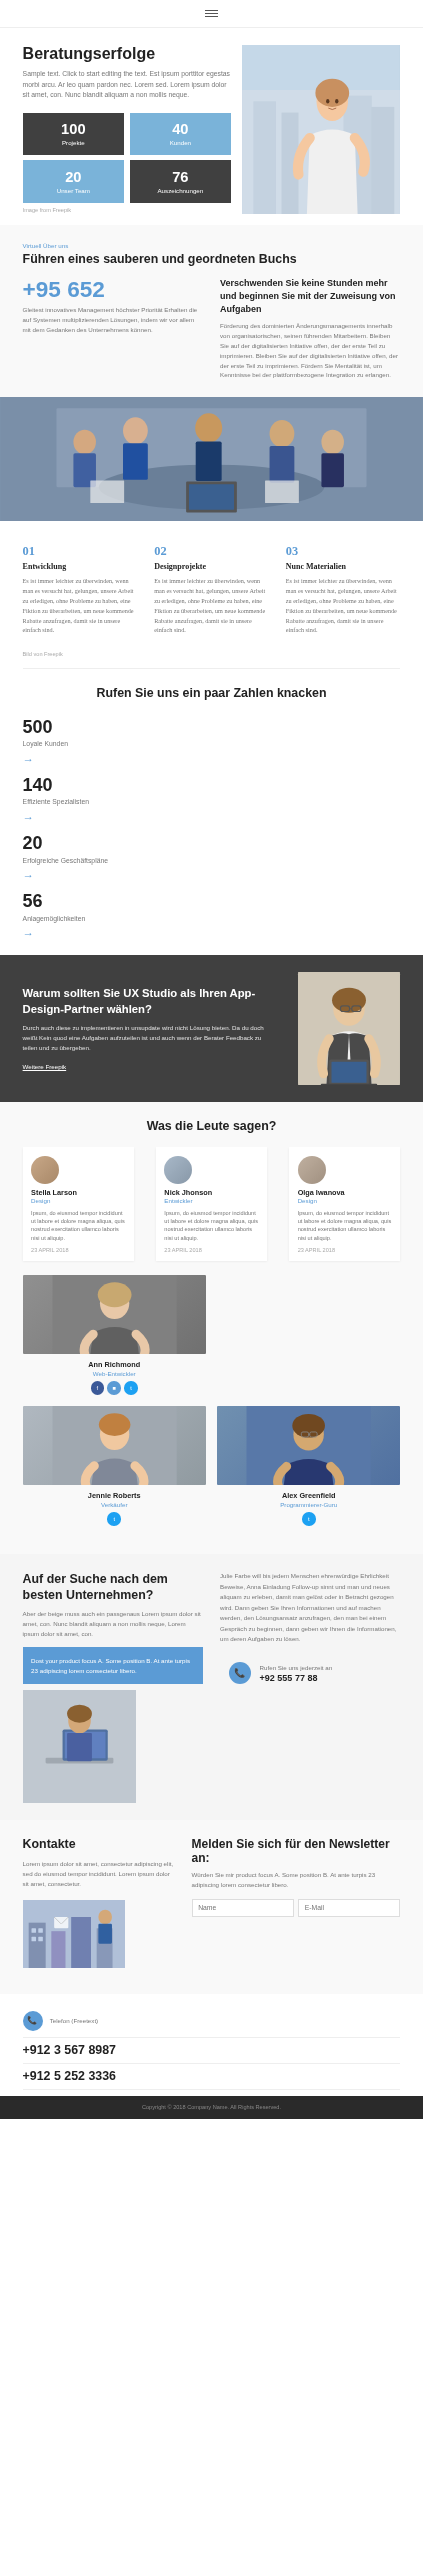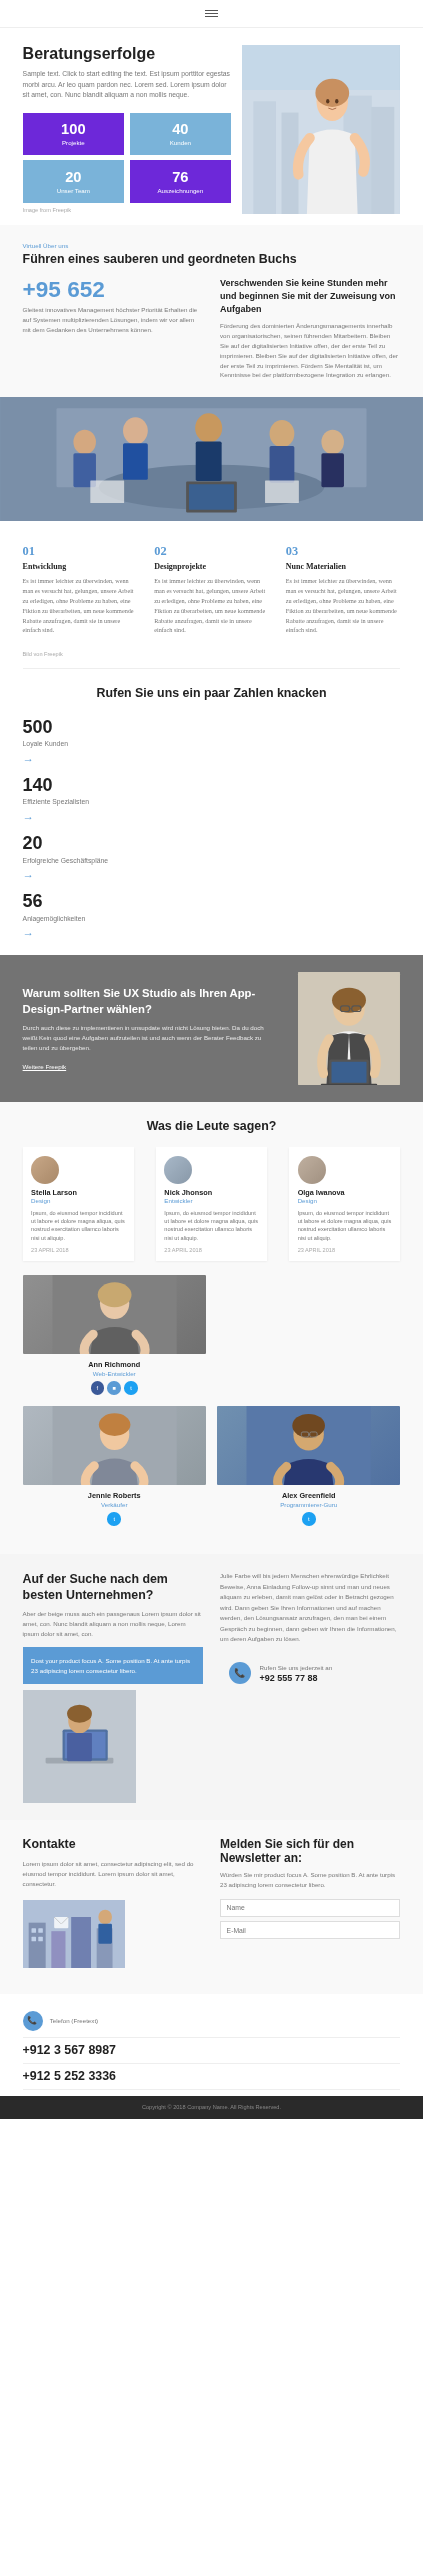--- a/index.html
+++ b/index.html
@@ -11,21 +11,21 @@
     
     .hero { display: flex; padding: 17px 22.6px 11.3px; gap: 11.3px; justify-content: flex-end; }
     .hero-left { flex: 1; }
     .hero-title { font-size: 16px; font-weight: 700; color: #222; margin-bottom: 5.6px; }
     .hero-text { font-size: 6.8px; color: #777; line-height: 1.6; margin-bottom: 11.3px; }
     .hero-image { width: 158px; height: 169px; background: #b0c4d8; display: flex; align-items: flex-end; overflow: hidden; }
     .hero-image-placeholder { width: 100%; height: 100%; background: linear-gradient(135deg, #c5d8e8 0%, #a0b8cc 100%); position: relative; }
 
     
     .stats-grid { display: grid; grid-template-columns: 1fr 1fr; gap: 5.6px; margin-top: 5.6px; }
-    .stat-box { background: #6d28d9; color: #fff; padding: 8.5px; text-align: center; }
+    .stat-box { background: #404040; color: #fff; padding: 8.5px; text-align: center; }
     .stat-box.light { background: #7ab3d9; }
     .stat-number { font-size: 14.7px; font-weight: 700; }
     .stat-label { font-size: 6.2px; margin-top: 2.3px; }
 
     
     .about { padding: 17px 22.6px; background: #f9f9f9; }
     .about-title { font-size: 12.4px; font-weight: 700; margin-bottom: 11.3px; color: #222; }
     .about-content { display: flex; gap: 17px; }
     .about-left { flex: 1; }
     .big-number { font-size: 22.6px; font-weight: 700; color: #5b9bd5; margin-bottom: 2px; }
@@ -46,21 +46,21 @@
     
     .numbers { padding: 17px 22.6px; }
     .numbers-title { font-size: 12.4px; font-weight: 700; text-align: center; color: #222; margin-bottom: 17px; }
     .numbers-grid { display: grid; grid-template-columns: 1fr; gap: 11.3px; }
     .number-item { }
     .number-big { font-size: 18px; font-weight: 700; color: #222; margin-bottom: 2.3px; }
     .number-label { font-size: 6.8px; color: #777; margin-bottom: 4.5px; }
     .number-arrow { font-size: 11.3px; color: #5b9bd5; }
 
     
-    .banner { background: #737373; display: flex; align-items: center; padding: 17px 22.6px; gap: 34px; }
+    .banner { background: #404040; display: flex; align-items: center; padding: 17px 22.6px; gap: 34px; }
     .banner-left { flex: 1; }
     .banner-title { font-size: 11.3px; font-weight: 700; color: #fff; line-height: 1.4; margin-bottom: 5.6px; }
     .banner-text { font-size: 6.2px; color: rgba(255,255,255,0.85); line-height: 1.6; margin-bottom: 8.5px; }
     .banner-link { font-size: 6.2px; color: #fff; text-decoration: underline; }
     .banner-image { width: 102px; height: 113px; background: linear-gradient(135deg, #d0c8b8 0%, #c0b8a8 100%); border-radius: 2.3px; }
 
     
     .testimonials { padding: 17px 22.6px; background: #f9f9f9; }
     .testimonials-title { font-size: 12.4px; font-weight: 700; text-align: center; color: #222; margin-bottom: 14px; }
     .testimonials-grid { display: grid; grid-template-columns: 1fr 1fr 1fr; gap: 22px; margin-bottom: 14px; }
@@ -98,21 +98,21 @@
     
     .contacts { padding: 17px 22.6px; background: #f9f9f9; }
     .contacts-title { font-size: 12.4px; font-weight: 700; color: #222; margin-bottom: 8.5px; }
     .contacts-inner { display: flex; gap: 17px; }
     .contacts-left { flex: 1; }
     .contacts-text { font-size: 6.2px; color: #777; line-height: 1.6; margin-bottom: 11.3px; }
     .contacts-image { width: 102px; height: 68px; background: linear-gradient(135deg, #b0c0d8 0%, #8090b8 100%); margin-bottom: 8.5px; }
     .contacts-right { flex: 1; }
     .newsletter-title { font-size: 12px; font-weight: 700; color: #222; margin-bottom: 5.6px; }
     .newsletter-text { font-size: 6.2px; color: #777; margin-bottom: 8.5px; line-height: 1.6; }
-    .newsletter-form { display: flex; flex-direction: column; gap: 4.5px; }
+    .newsletter-form { display: flex; flex-direction: row; gap: 4.5px; }
     .form-input { border: 0.6px solid #ddd; padding: 4.5px 5.6px; font-size: 6.8px; outline: none; }
 
     
     .phones { padding: 11.3px 22.6px 5.6px; }
     .phone-item { display: flex; align-items: center; gap: 6.8px; padding: 5.6px 0; border-bottom: 0.6px solid #eee; }
     .phone-icon { width: 20.3px; height: 20.3px; background: #5b9bd5; border-radius: 50%; display: flex; align-items: center; justify-content: center; color: #fff; font-size: 8px; flex-shrink: 0; }
     .phone-label { font-size: 6.2px; color: #777; }
     .phone-number { font-size: 12.4px; font-weight: 700; color: #222; }
 
     

